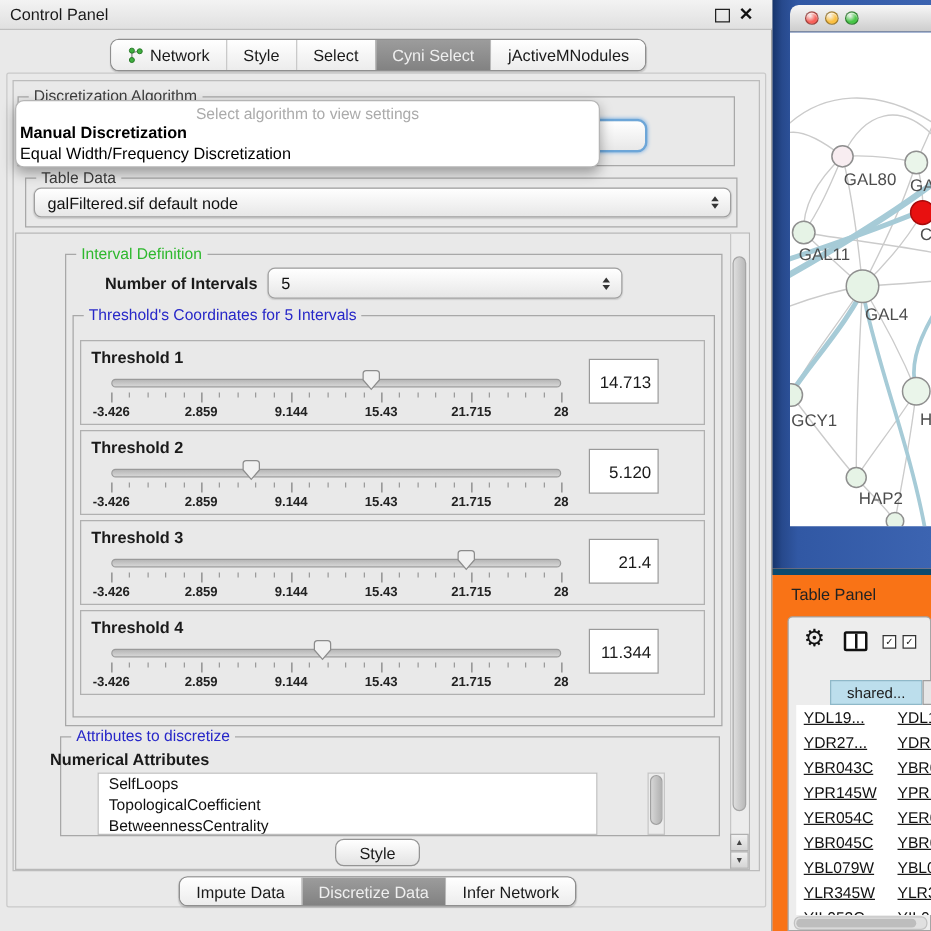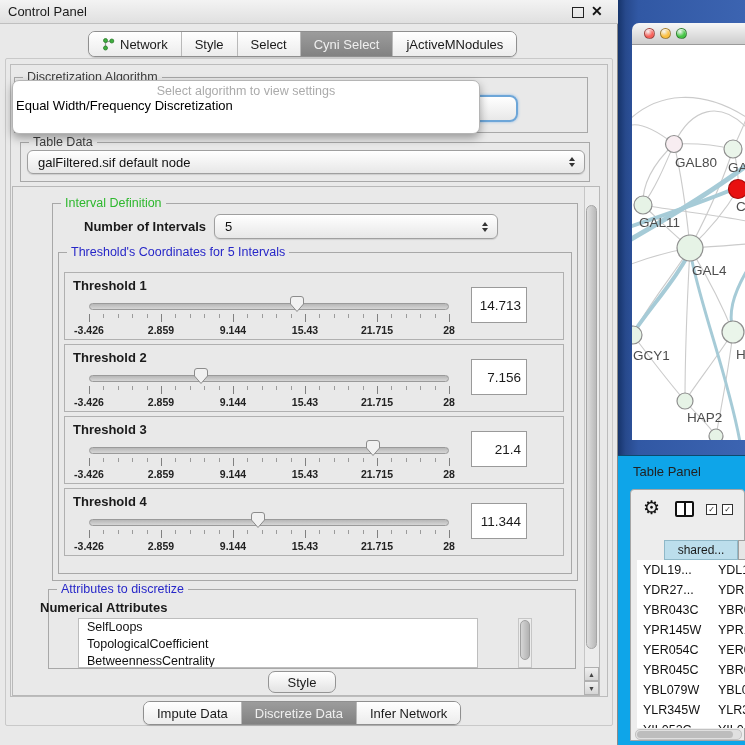--- a/index.html
+++ b/index.html
@@ -88,45 +88,45 @@
   #attr-scrollbar { position:absolute; left:518px; top:618px; width:14px; height:50px; background:#ececec; border:1px solid #c6c6c6; }
   #attr-thumb { position:absolute; left:520px; top:620px; width:10px; height:40px; border-radius:5px;
     background:linear-gradient(90deg,#d6d6d6,#b2b2b2); border:1px solid #a0a0a0; }
 
   #apply-btn { position:absolute; left:268px; top:671px; width:68px; height:22px; border:1px solid #949494; border-radius:7px;
     background:linear-gradient(#ffffff,#e3e3e3); font-size:13px; display:flex; align-items:center; justify-content:center; }
 
   
   #desktop { position:absolute; left:618px; top:0; width:127px; height:455px;
     background:linear-gradient(90deg,#16346b 0%, #27498c 6%, #3158a4 16%, #3c64b1 100%); }
-  #net-window { position:absolute; left:632px; top:23px; width:113px; height:417px; }
+  #net-window { position:absolute; left:632px; top:4px; width:113px; height:417px; }
   #net-titlebar { position:absolute; left:0; top:0; width:113px; height:22px; border-radius:7px 0 0 0;
     background:linear-gradient(#f7f7f7,#cdcdcd); border-bottom:1px solid #9a9a9a; }
   .light { position:absolute; top:5px; width:11px; height:11px; border-radius:50%; box-shadow:inset 0 1px 1px rgba(255,255,255,.7); }
   #net-canvas { position:absolute; left:0; top:22px; width:113px; height:395px; background:#fff; overflow:hidden; }
   .edge { fill:none; stroke:#cbcbcb; stroke-width:1.1; }
   .teal { fill:none; stroke:#a6cbd7; }
   .t3 { stroke-width:3; } .t4 { stroke-width:4; } .t5 { stroke-width:5; }
   .nodelab { font-family:"Liberation Sans",sans-serif; font-size:13.5px; fill:#4d4d4d; }
 
-  #table-section { position:absolute; left:618px; top:455px; width:127px; height:290px; background:#0ea5e9; border-top:1px solid #0c4a6e; }
+  #table-section { position:absolute; left:618px; top:455px; width:127px; height:290px; background:#f97316; border-top:5px solid #0c4a6e; }
   #tp-title { position:absolute; left:15px; top:8px; font-size:13px; color:#222; }
   #table-window { position:absolute; left:12px; top:33px; width:115px; height:252px; background:#ededed;
     border:1px solid #a5a5a5; border-radius:4px 4px 0 0; }
   #gear-icon { position:absolute; left:12px; top:8px; font-size:19px; line-height:20px; color:#111; }
   #split-col-icon { position:absolute; left:44px; top:11px; width:19px; height:16px; border:2px solid #111; border-radius:2px; background:#fff; }
   #split-col-icon::after { content:""; position:absolute; left:6.5px; top:0; width:2px; height:12px; background:#111; }
   .cb-icon { position:absolute; top:14px; width:11px; height:11px; border:1.5px solid #333; background:#fff;
     font-size:8px; line-height:9px; text-align:center; color:#222; }
   #tbl-header { position:absolute; left:6px; top:50px; width:109px; height:20px; display:grid; grid-template-columns:74px 35px;padding-left:27px; }
   .th { font-size:12px; display:flex; align-items:center; border:1px solid #9f9f9f; overflow:hidden; }
   .th.c1 { background:#bcdeec; border-color:#8fb8c8; justify-content:center; }
   .th.c2 { background:#e6e6e6; justify-content:flex-end; padding-right:2px; }
   #tbl-rows { position:absolute; left:6px; top:70px; width:109px; height:168px; background:#fff; overflow:hidden; }
-  .tr { display:grid; grid-template-columns:74px 35px; height:20px; align-items:center; }
+  .tr { display:grid; grid-template-columns:74px 35px; height:20px; align-items:center;text-decoration:underline; }
   .td { font-size:12.5px; color:#111; overflow:hidden; white-space:nowrap; }
   .td.c1 { padding-left:6px; }
   .td.c2 { padding-left:7px; }
   #h-scrollbar { position:absolute; left:4px; top:239px; width:107px; height:11px; background:#e0e0e0; border-radius:5px; border:1px solid #c2c2c2; }
   #h-thumb { position:absolute; left:1px; top:1px; width:96px; height:7px; border-radius:4px; background:#bdbdbd; }
 
   .net-tab-icon { width:13px; height:14px; }
 </style>
 </head>
 <body>
@@ -168,20 +168,21 @@
     <div class="inner-box"></div>
 
     <div class="group" style="left:14px; top:77px; width:574px; height:56px; z-index:1;">
       <span class="group-title gt-plain">Discretization Algorithm</span>
     </div>
     <div id="algo-combo-fragment"></div>
 
     <div id="algo-popup">
       <div id="algo-placeholder">Select algorithm to view settings</div>
       <div id="algo-options">
+          <div class="algo-opt hl">Manual Discretization</div>
           <div class="algo-opt">Equal Width/Frequency Discretization</div>
         </div>
     </div>
 
     <div class="group" style="left:20px; top:142px; width:570px; height:40px; z-index:1;">
       <span class="group-title gt-plain">Table Data</span>
     </div>
     <div id="tabledata-combo" class="combo">
       <span>galFiltered.sif default node</span>
       <span class="arrows">
@@ -296,21 +297,21 @@
               <span class="tick-lab" style="left: 72px;">2.859</span>
               <span class="tick-lab" style="left: 144px;">9.144</span>
               <span class="tick-lab" style="left: 216px;">15.43</span>
               <span class="tick-lab" style="left: 288px;">21.715</span>
               <span class="tick-lab" style="left: 360px;">28</span>
             </div>
       <svg class="thumb" width="16" height="18" viewBox="0 0 16 18" style="left: 103.599px;">
         <path d="M1.5 4 Q1.5 1.5 4 1.5 L12 1.5 Q14.5 1.5 14.5 4 L14.5 9 L8 16.5 L1.5 9 Z" fill="#f1f1f1" stroke="#8c8c8c" stroke-width="1"></path>
       </svg>
     </div>
-    <div class="thr-value">7.156</div>
+    <div class="thr-value">5.120</div>
   </div>
 
   <div class="thr">
     <div class="thr-label">Threshold 3</div>
     <div class="slider">
       <div class="track"></div>
       <div class="ticks">
               <span class="tick major" style="left: 0px;"></span>
               <span class="tick" style="left: 14.4px;"></span>
               <span class="tick" style="left: 28.8px;"></span>

